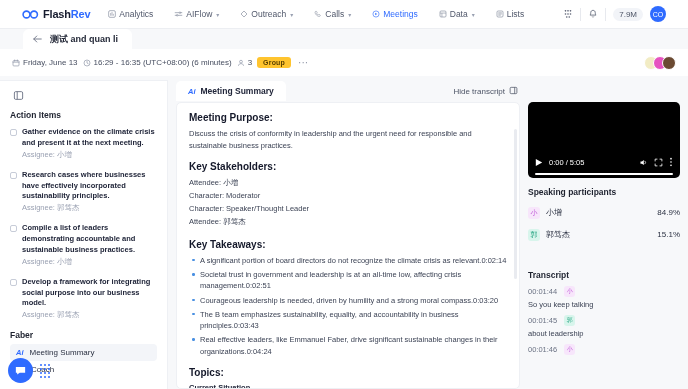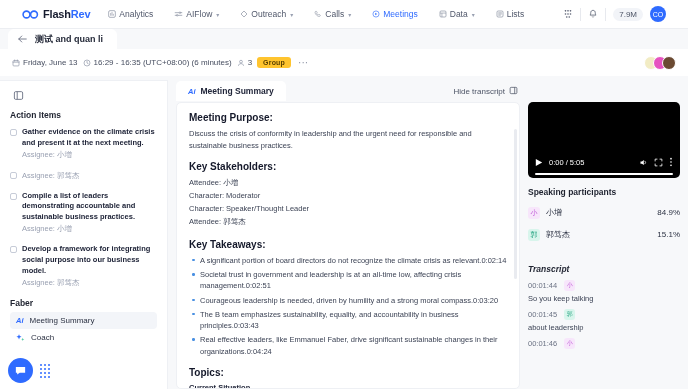--- a/index.html
+++ b/index.html
@@ -37,21 +37,21 @@
     font-size: 8px; color: #4d5466; background: #f2f4f8;
     border-radius: 9px; padding: 2px 6px; cursor: pointer;
   }
   .avatar-main {
     width: 16px; height: 16px; border-radius: 50%;
     background: #2f6bff; color: #fff; display: flex; align-items: center;
     justify-content: center; font-size: 7px; cursor: pointer;
   }
 
   
-  .tabstrip { height: 20px; flex: 0 0 20px; display: flex; align-items: flex-start; padding-left: 8px; }
+  .tabstrip { height: 20px; flex: 0 0 20px; display: flex; align-items: flex-start; padding-left: 23px; }
   .tab {
     background: #fff; border-radius: 6px 6px 0 0; height: 20px;
     display: flex; align-items: center; gap: 8px; padding: 0 14px 0 10px;
     font-size: 9px; font-weight: bold; color: #262b3a; cursor: pointer;
   }
   .back-arrow { color: #6b7punct; }
   .back-arrow { color: #6b7284; display: flex; align-items: center; cursor: pointer; }
 
   
   .metarow {
@@ -165,21 +165,21 @@
   .vspacer { flex: 1; }
   .vbar { position: absolute; left: 7px; right: 7px; bottom: 3px; height: 2px; background: #fff; border-radius: 2px; }
   .rail-title { font-size: 8.5px; font-weight: bold; margin: 9px 0 7px 0; color: #1f2330; }
   .part-row { display: flex; align-items: center; gap: 6px; height: 17px; margin-bottom: 5px; }
   .part-ic {
     width: 12px; height: 12px; border-radius: 3px;
     display: flex; align-items: center; justify-content: center; font-size: 7px;
   }
   .part-name { font-size: 8px; color: #2b3142; }
   .part-pct { margin-left: auto; font-size: 8px; color: #2b3142; }
-  .tr-title { font-size: 8.5px; font-weight: bold; margin: 16px 0 6px 0; color: #1f2330; font-style: italic; }
+  .tr-title { font-size: 8.5px; font-weight: bold; margin: 22px 0 6px 0; color: #1f2330; }
   .tr-head { display: flex; align-items: center; gap: 7px; margin-bottom: 3px; }
   .tr-time { font-size: 7.5px; color: #6b7284; }
   .tr-text { font-size: 7.5px; color: #3c4355; margin-bottom: 6px; }
 </style>
 </head>
 <body>
 
 <div class="app">
 
   <div class="topnav">
@@ -355,20 +355,21 @@
         <div class="action-item">
           <span class="checkbox"></span>
           <span class="ai-text">
             <span class="ai-title">Gather evidence on the climate crisis and present it at the next meeting.</span>
             <div class="ai-assignee">Assignee: 小增</div>
           </span>
         </div>
         <div class="action-item">
           <span class="checkbox"></span>
           <span class="ai-text">
+            <span class="ai-title">Research cases where businesses have effectively incorporated sustainability principles.</span>
             <div class="ai-assignee">Assignee: 郭笃杰</div>
           </span>
         </div>
         <div class="action-item">
           <span class="checkbox"></span>
           <span class="ai-text">
             <span class="ai-title">Compile a list of leaders demonstrating accountable and sustainable business practices.</span>
             <div class="ai-assignee">Assignee: 小增</div>
           </span>
         </div>

